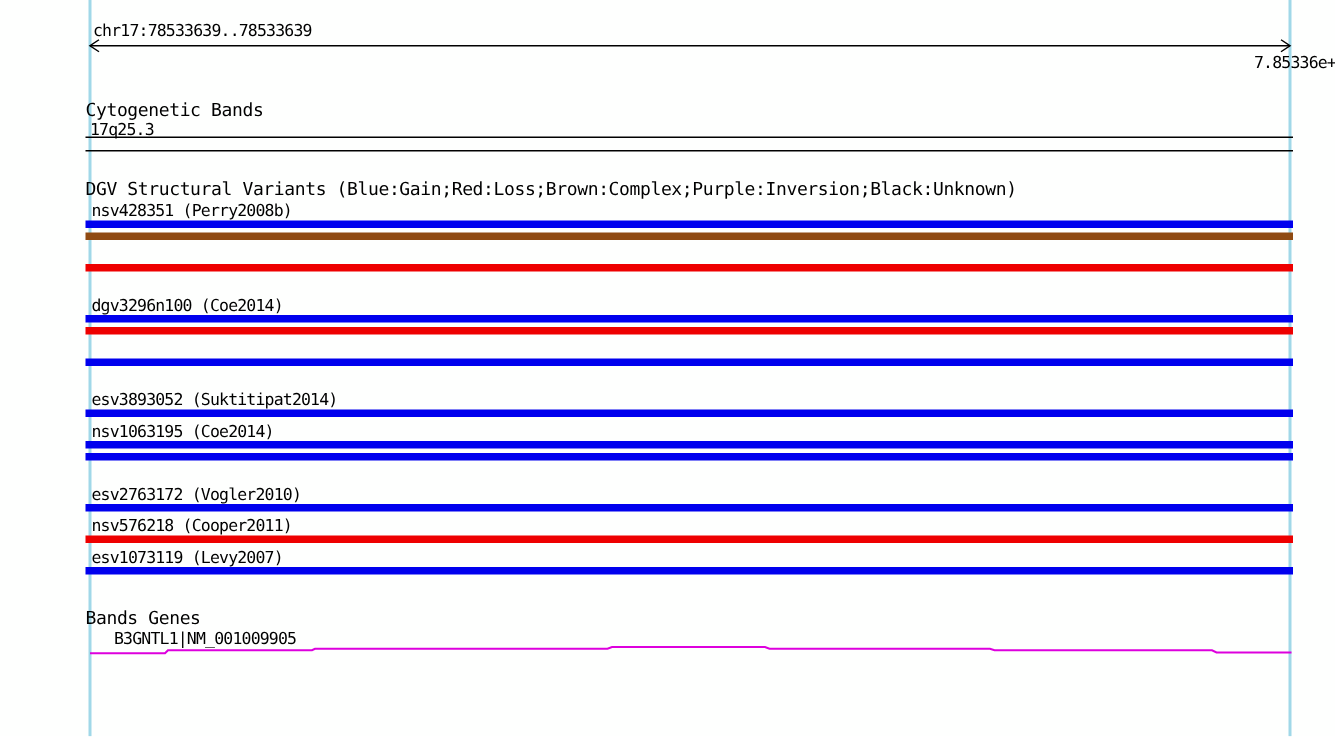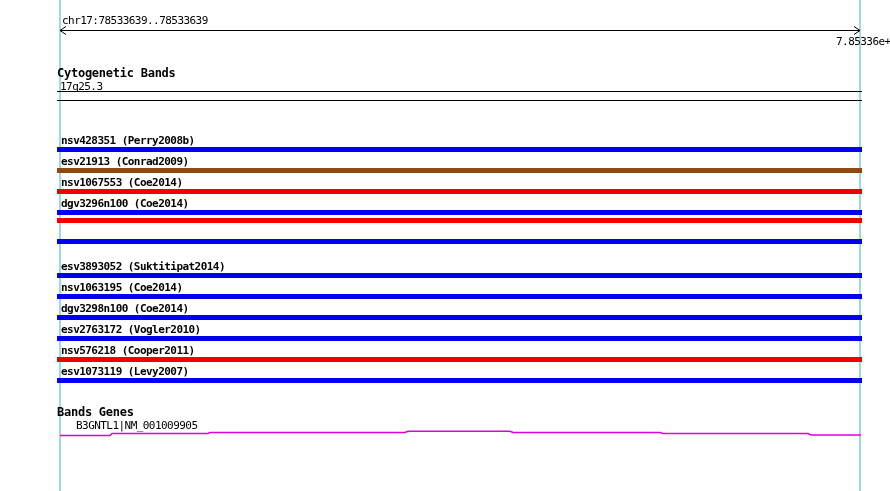--- a/index.html
+++ b/index.html
@@ -1,27 +1,27 @@
 <!DOCTYPE html>
 <html><head>
 <meta charset="utf-8">
 <style>
   html,body{margin:0;padding:0;background:#fff;}
   .screen{
     position:relative;width:890px;height:491px;background:#FEFFFE;overflow:hidden;
     font-family:"DejaVu Sans Mono","Liberation Mono",monospace;color:#000;
   }
   .txt{position:absolute;font-size:11px;line-height:13px;letter-spacing:-0.55px;white-space:pre;}
-  .hdr{position:absolute;font-size:12px;line-height:13px;letter-spacing:-0.25px;font-weight:bold;white-space:pre;}
+  .hdr{position:absolute;font-size:12px;line-height:13px;letter-spacing:-0.25px;font-weight:normal;white-space:pre;}
   .guide{position:absolute;top:0;width:2px;height:491px;}
   .sep{position:absolute;left:57px;width:805px;height:1px;background:#000;}
   .ruler-svg{position:absolute;left:56px;top:25px;width:808px;height:12px;}
   .pos-label{position:absolute;left:824px;top:35px;font-size:11px;line-height:13px;letter-spacing:-0.55px;white-space:pre;margin-left:12px;}
   .dgv-rows{position:absolute;left:57px;top:134px;width:805px;}
-  .dgv-row{position:relative;height:21px;font-weight:bold;}
+  .dgv-row{position:relative;height:21px;}
   .dgv-row-label{height:13px;font-size:11px;line-height:13px;letter-spacing:-0.55px;padding-left:4px;white-space:pre;}
   .dgv-bar{height:5px;width:805px;}
   .gene-svg{position:absolute;left:57px;top:428px;width:805px;height:12px;}
 </style>
 </head>
 <body>
 
 <div class="screen" style="background: rgb(254, 255, 254);">
 
   <div class="guide" style="left: 59px; background: rgb(160, 216, 232);"></div>
@@ -33,33 +33,32 @@
     <polyline points="10,1.5 4,5.5 10,9.5" fill="none" stroke="#000" stroke-width="1"></polyline>
     <polyline points="798,1.5 804,5.5 798,9.5" fill="none" stroke="#000" stroke-width="1"></polyline>
   </svg>
   <div class="pos-label">7.85336e+07</div>
 
   <div class="hdr" style="left:57px;top:67px">Cytogenetic Bands</div>
   <div class="txt" style="left:60px;top:80px">17q25.3</div>
   <div class="sep" style="top:91px"></div>
   <div class="sep" style="top:100px"></div>
 
+  <div class="hdr" style="left:57px;top:120px">DGV Structural Variants (Blue:Gain;Red:Loss;Brown:Complex;Purple:Inversion;Black:Unknown)</div>
   <div class="dgv-rows">
     <div class="dgv-row">
       <div class="dgv-row-label">nsv428351 (Perry2008b)</div>
       <div class="dgv-bar" title="gain" style="background: rgb(0, 0, 238);"></div>
     </div>
 
     <div class="dgv-row">
-      <div class="dgv-row-label">esv21913 (Conrad2009)</div>
       <div class="dgv-bar" title="complex" style="background: rgb(143, 74, 18);"></div>
     </div>
 
     <div class="dgv-row">
-      <div class="dgv-row-label">nsv1067553 (Coe2014)</div>
       <div class="dgv-bar" title="loss" style="background: rgb(238, 0, 0);"></div>
     </div>
 
     <div class="dgv-row">
       <div class="dgv-row-label">dgv3296n100 (Coe2014)</div>
       <div class="dgv-bar" title="gain" style="background: rgb(0, 0, 238);"></div>
     </div>
 
     <div class="dgv-row">
       <div class="dgv-bar" title="loss" style="background: rgb(238, 0, 0);"></div>
@@ -73,21 +72,20 @@
       <div class="dgv-row-label">esv3893052 (Suktitipat2014)</div>
       <div class="dgv-bar" title="gain" style="background: rgb(0, 0, 238);"></div>
     </div>
 
     <div class="dgv-row">
       <div class="dgv-row-label">nsv1063195 (Coe2014)</div>
       <div class="dgv-bar" title="gain" style="background: rgb(0, 0, 238);"></div>
     </div>
 
     <div class="dgv-row">
-      <div class="dgv-row-label">dgv3298n100 (Coe2014)</div>
       <div class="dgv-bar" title="gain" style="background: rgb(0, 0, 238);"></div>
     </div>
 
     <div class="dgv-row">
       <div class="dgv-row-label">esv2763172 (Vogler2010)</div>
       <div class="dgv-bar" title="gain" style="background: rgb(0, 0, 238);"></div>
     </div>
 
     <div class="dgv-row">
       <div class="dgv-row-label">nsv576218 (Cooper2011)</div>

